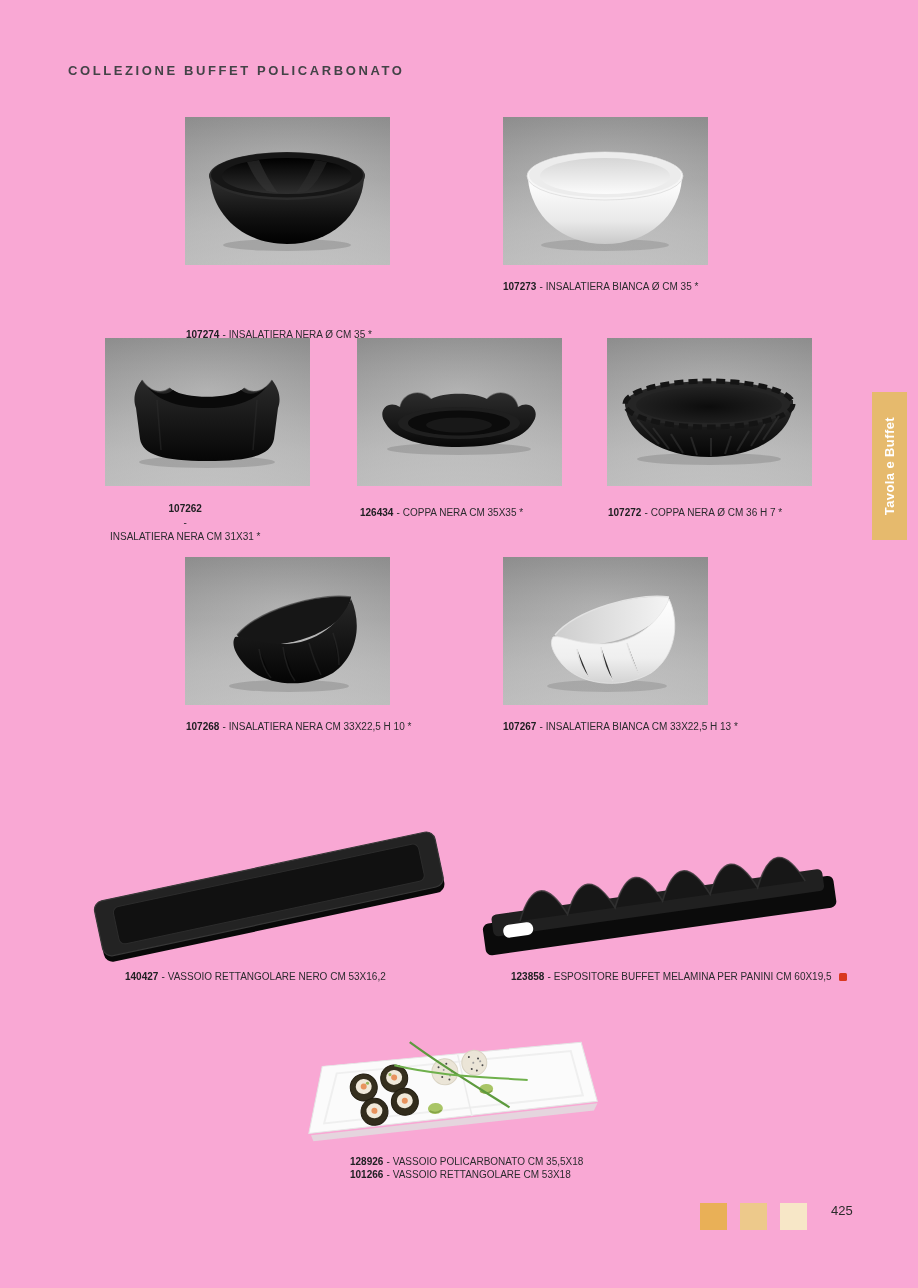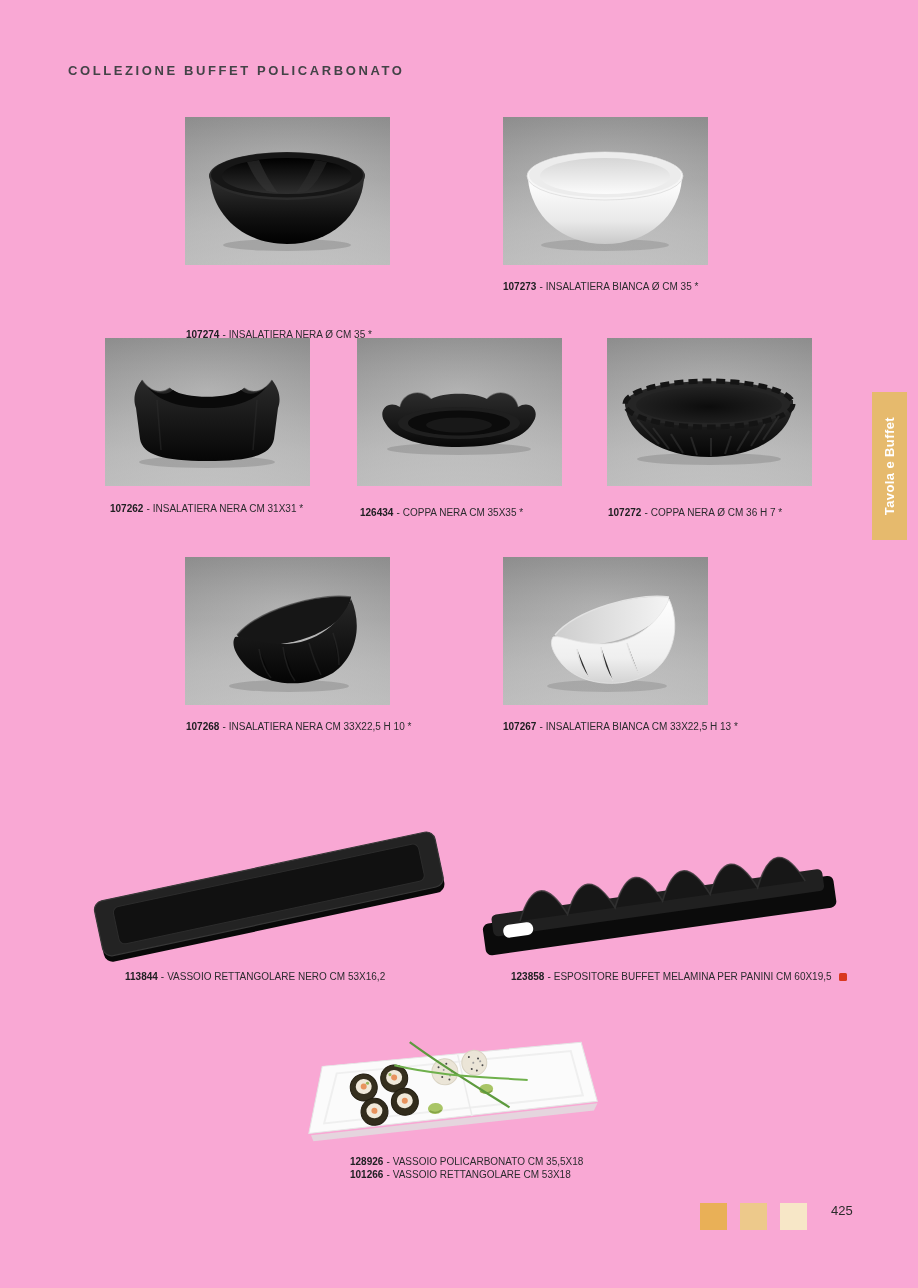--- a/index.html
+++ b/index.html
@@ -160,21 +160,21 @@
           <path d="M64,96 L76,115"></path>
         <path d="M84,99 L90,117"></path>
           <path d="M104,100 L104,118"></path>
           <path d="M124,98 L118,116"></path>
         <path d="M142,93 L130,113"></path>
           <path d="M158,86 L144,108"></path>
           <path d="M172,78 L156,102"></path>
       </g>
     </svg>
   </div>
-  <div class="cap" style="left:110px; top:503px;">
+  <div class="cap" style="left:110px; top:503px;flex-direction:column;">
     <span class="code">107262</span>
     <span>-</span>
     <span>INSALATIERA NERA CM 31X31 *</span>
   </div>
   <div class="cap" style="left:360px; top:507px;">
     <span class="code">126434</span>
     <span>-</span>
     <span>COPPA NERA CM 35X35 *</span>
   </div>
   <div class="cap" style="left:608px; top:507px;align-items:flex-end;">
@@ -254,21 +254,21 @@
       <g transform="rotate(-8 200 112)">
         <rect x="24" y="122" width="354" height="32" rx="6" fill="#0b0b0b"></rect>
         <rect x="34" y="114" width="334" height="22" rx="5" fill="#202020"></rect>
         <path d="M62,124 q24,-54 48,0 q24,-54 48,0 q24,-54 48,0 q24,-54 48,0 q24,-54 48,0 q24,-54 48,0" fill="#171717"></path>
         <path d="M62,124 q24,-54 48,0 q24,-54 48,0 q24,-54 48,0 q24,-54 48,0 q24,-54 48,0 q24,-54 48,0" fill="none" stroke="#343434" stroke-width="1.6" opacity=".8"></path>
         <rect x="44" y="126" width="30" height="13" rx="6" fill="#ffffff"></rect>
       </g>
     </svg>
   </div>
   <div class="cap" style="left:125px; top:971px;">
-    <span class="code">113844</span>
+    <span class="code">140427</span>
     <span>-</span>
     <span>VASSOIO RETTANGOLARE NERO CM 53X16,2</span>
   </div>
   <div class="cap" style="left:511px; top:971px;">
     <span class="code">123858</span>
     <span>-</span>
     <span>ESPOSITORE BUFFET MELAMINA PER PANINI CM 60X19,5</span>
     <span class="marker"></span>
   </div>
 

